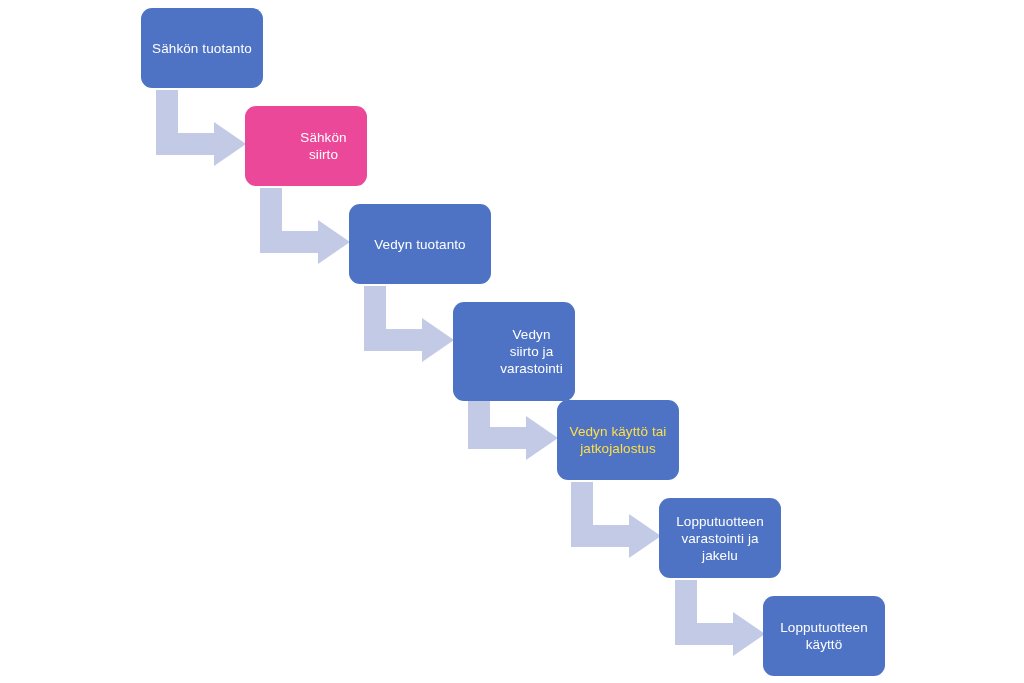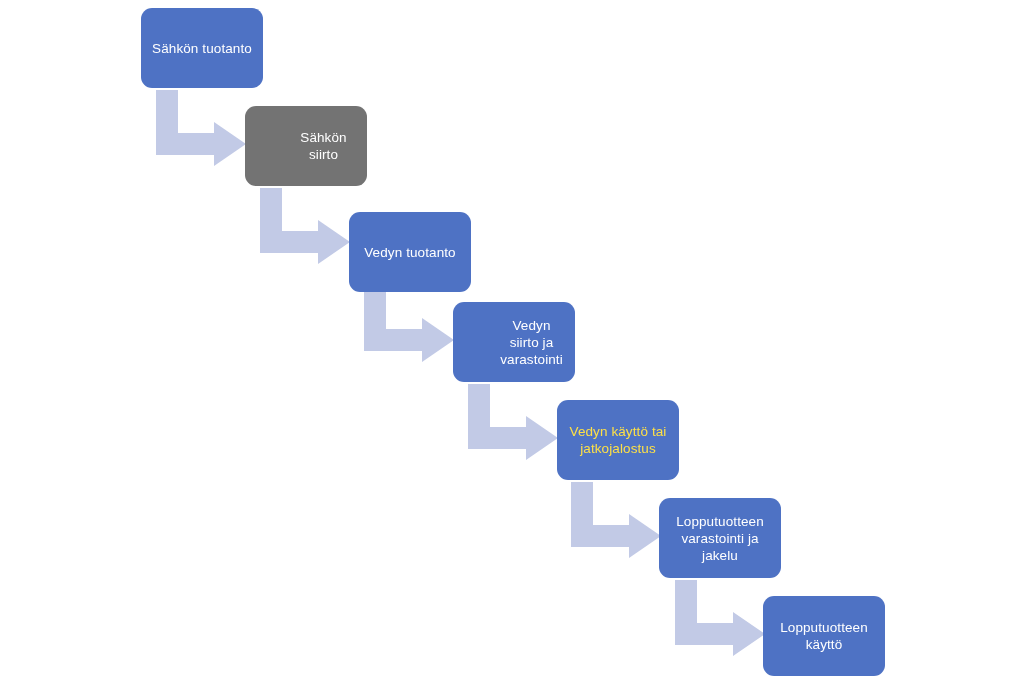--- a/index.html
+++ b/index.html
@@ -60,27 +60,27 @@
       <polygon points="364.0,286.0 386.0,286.0 386.0,329.0 422.0,329.0 422.0,318.0 454.0,340.0 422.0,362.0 422.0,351.0 364.0,351.0" fill="#C2CAE6"></polygon>
       <polygon points="468.0,384.0 490.0,384.0 490.0,427.0 526.0,427.0 526.0,416.0 558.0,438.0 526.0,460.0 526.0,449.0 468.0,449.0" fill="#C2CAE6"></polygon>
       <polygon points="571.0,482.0 593.0,482.0 593.0,525.0 629.0,525.0 629.0,514.0 661.0,536.0 629.0,558.0 629.0,547.0 571.0,547.0" fill="#C2CAE6"></polygon>
       <polygon points="675.0,580.0 697.0,580.0 697.0,623.0 733.0,623.0 733.0,612.0 765.0,634.0 733.0,656.0 733.0,645.0 675.0,645.0" fill="#C2CAE6"></polygon>
     </svg>
 
   <div id="node-host">
       <div class="process-node" style="left: 141px; top: 8px; width: 122px; height: 80px; background: rgb(78, 114, 196); color: rgb(255, 255, 255);">
         <span class="node-label">Sähkön tuotanto</span>
       </div>
-      <div class="process-node" style="left: 245px; top: 106px; width: 122px; height: 80px; background: #737373; color: rgb(255, 255, 255); padding-left: 44px;">
+      <div class="process-node" style="left: 245px; top: 106px; width: 122px; height: 80px; background: #ec4899; color: rgb(255, 255, 255); padding-left: 44px;">
         <span class="node-label">Sähkön siirto</span>
       </div>
-      <div class="process-node" style="left: 349px; top: 212px; width: 122px; height: 80px; background: rgb(78, 114, 196); color: rgb(255, 255, 255);">
+      <div class="process-node" style="left: 349px; top: 204px; width: 142px; height: 80px; background: rgb(78, 114, 196); color: rgb(255, 255, 255);">
         <span class="node-label">Vedyn tuotanto</span>
       </div>
-      <div class="process-node" style="left: 453px; top: 302px; width: 122px; height: 80px; background: rgb(78, 114, 196); color: rgb(255, 255, 255); padding-left: 44px;">
+      <div class="process-node" style="left: 453px; top: 302px; width: 122px; height: 99px; background: rgb(78, 114, 196); color: rgb(255, 255, 255); padding-left: 44px;">
         <span class="node-label">Vedyn siirto ja
 varastointi</span>
       </div>
       <div class="process-node" style="left: 557px; top: 400px; width: 122px; height: 80px; background: rgb(78, 114, 196); color: #fde047;">
         <span class="node-label">Vedyn käyttö tai
 jatkojalostus</span>
       </div>
       <div class="process-node" style="left: 659px; top: 498px; width: 122px; height: 80px; background: rgb(78, 114, 196); color: rgb(255, 255, 255);">
         <span class="node-label">Lopputuotteen
 varastointi ja

